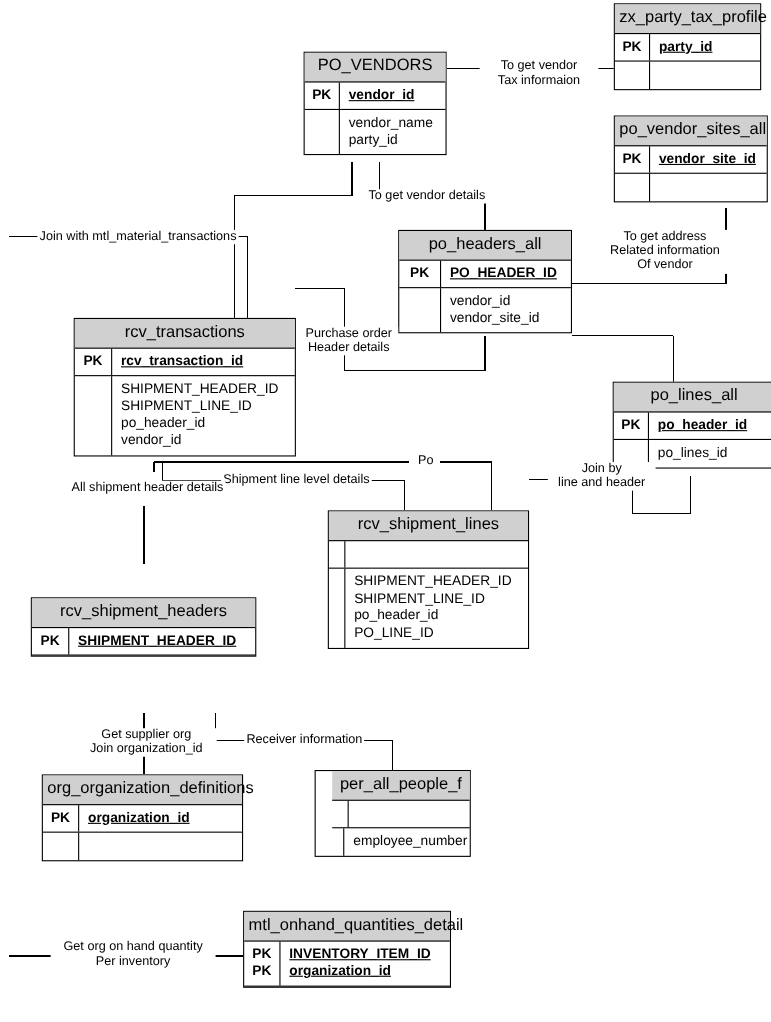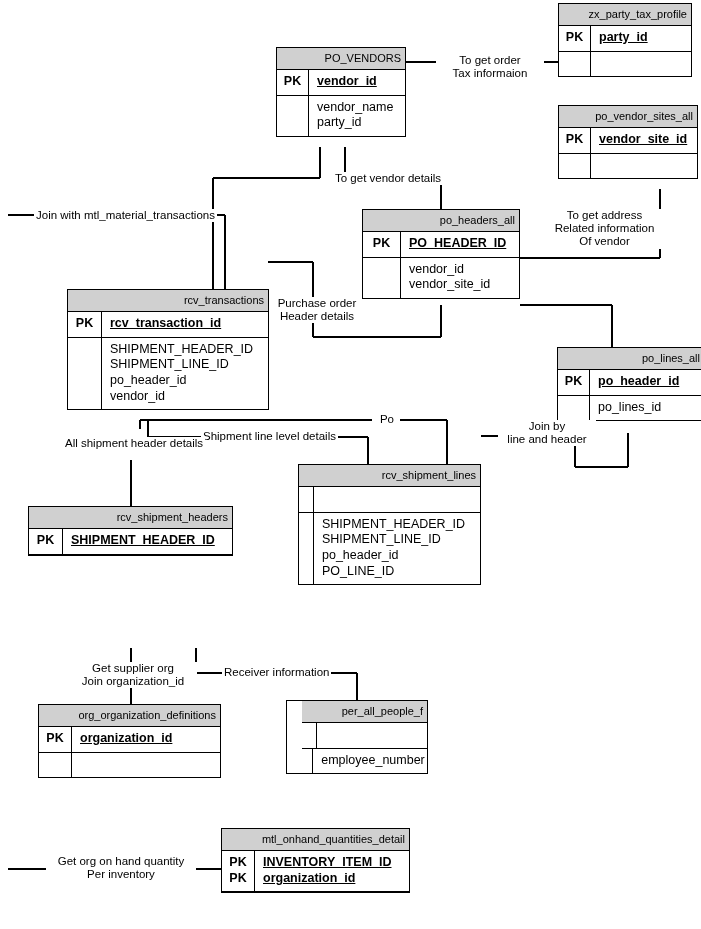--- a/index.html
+++ b/index.html
@@ -28,22 +28,22 @@
   .entity {
     position: absolute;
     border: 1px solid #000000;
     background: #ffffff;
     box-sizing: border-box;
     z-index: 5;
   }
   .ent-title {
     background: #d0d0d0;
     border-bottom: 1px solid #000000;
-    text-align: right;
-    font-size: 11px;
+    text-align: center;
+    font-size: 15px;
     color: #000000;
     line-height: 1.1;
     padding: 4px 4px 5px 4px;
     box-sizing: border-box;
     white-space: nowrap;
   }
   .ent-section {
     display: flex;
     box-sizing: border-box;
     justify-content: center;
@@ -267,21 +267,21 @@
       <div class="key-col" style="width:15px;">&nbsp;</div>
       <div class="attr-col">
         <span class="attr-line">SHIPMENT_HEADER_ID</span>
         <span class="attr-line">SHIPMENT_LINE_ID</span>
         <span class="attr-line">po_header_id</span>
         <span class="attr-line">PO_LINE_ID</span>
       </div>
     </div>
   </div>
 
-  <div class="entity" style="left:28px; top:506px; width:205px;">
+  <div class="entity" style="left:28px; top:543px; width:205px;">
     <div class="ent-title">rcv_shipment_headers</div>
     <div class="ent-section divider">
       <div class="key-col" style="width:34px;">PK</div>
       <div class="attr-col">
         <span class="attr-line pk-attr">SHIPMENT_HEADER_ID</span>
       </div>
     </div>
   </div>
 
   <div class="entity" style="left:38px; top:704px; width:183px;">
@@ -320,21 +320,21 @@
         <span class="attr-line">PK</span>
       </div>
       <div class="attr-col">
         <span class="attr-line pk-attr">INVENTORY_ITEM_ID</span>
         <span class="attr-line pk-attr">organization_id</span>
       </div>
     </div>
   </div>
 
   <div class="edge-label ctr" style="left:436px; top:54px; width:104px;">
-    <span class="attr-line">To get order</span>
+    <span class="attr-line">To get vendor</span>
     <span class="attr-line">Tax informaion</span>
   </div>
 
   <div class="edge-label ctr" style="left:333px; top:172px;">
     <span class="attr-line">To get vendor details</span>
   </div>
 
   <div class="edge-label ctr" style="left:545px; top:209px; width:115px;">
     <span class="attr-line">To get address</span>
     <span class="attr-line">Related information</span>

